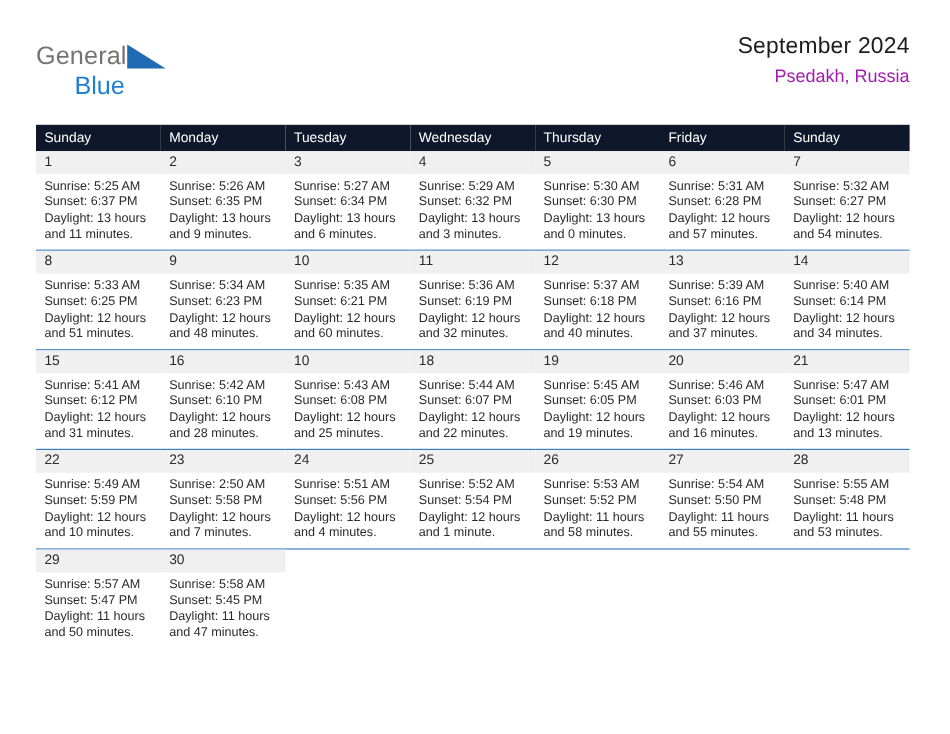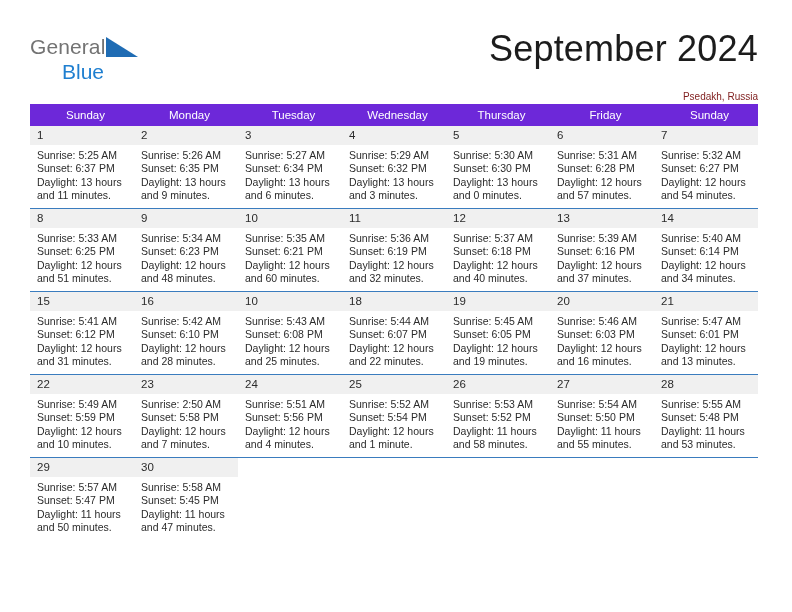--- a/index.html
+++ b/index.html
@@ -69,50 +69,50 @@
     line-height: 1;
   }
 
   .title-block {
     position: absolute;
     right: 0;
     top: 0;
     text-align: right;
   }
   .cal-title {
-    font-size: 36px;
+    font-size: 19px;
     font-weight: normal;
     color: #1c1c1c;
     line-height: 1.15;
     letter-spacing: 0.2px;
     white-space: nowrap;
   }
   .cal-subtitle {
-    margin-top: 22px;
-    font-size: 10px;
-    color: #7f1d1d;
+    margin-top: 5px;
+    font-size: 15px;
+    color: #a21caf;
     line-height: 1.15;
     white-space: nowrap;
   }
 
   
   .calendar {
     position: absolute;
     left: 30px;
     top: 104px;
     width: 728px;
     border-collapse: collapse;
     table-layout: fixed;
   }
   .calendar th {
-    background: #6d28d9;
+    background: #0f172a;
     color: #ffffff;
     font-size: 11.5px;
     font-weight: normal;
-    text-align: center;
+    text-align: left;
     padding: 5px 0 5px 7px;
     height: 12px;
     border: none;
   }
   .calendar td {
     vertical-align: top;
     padding: 0;
     border: none;
     width: 104px;
   }

